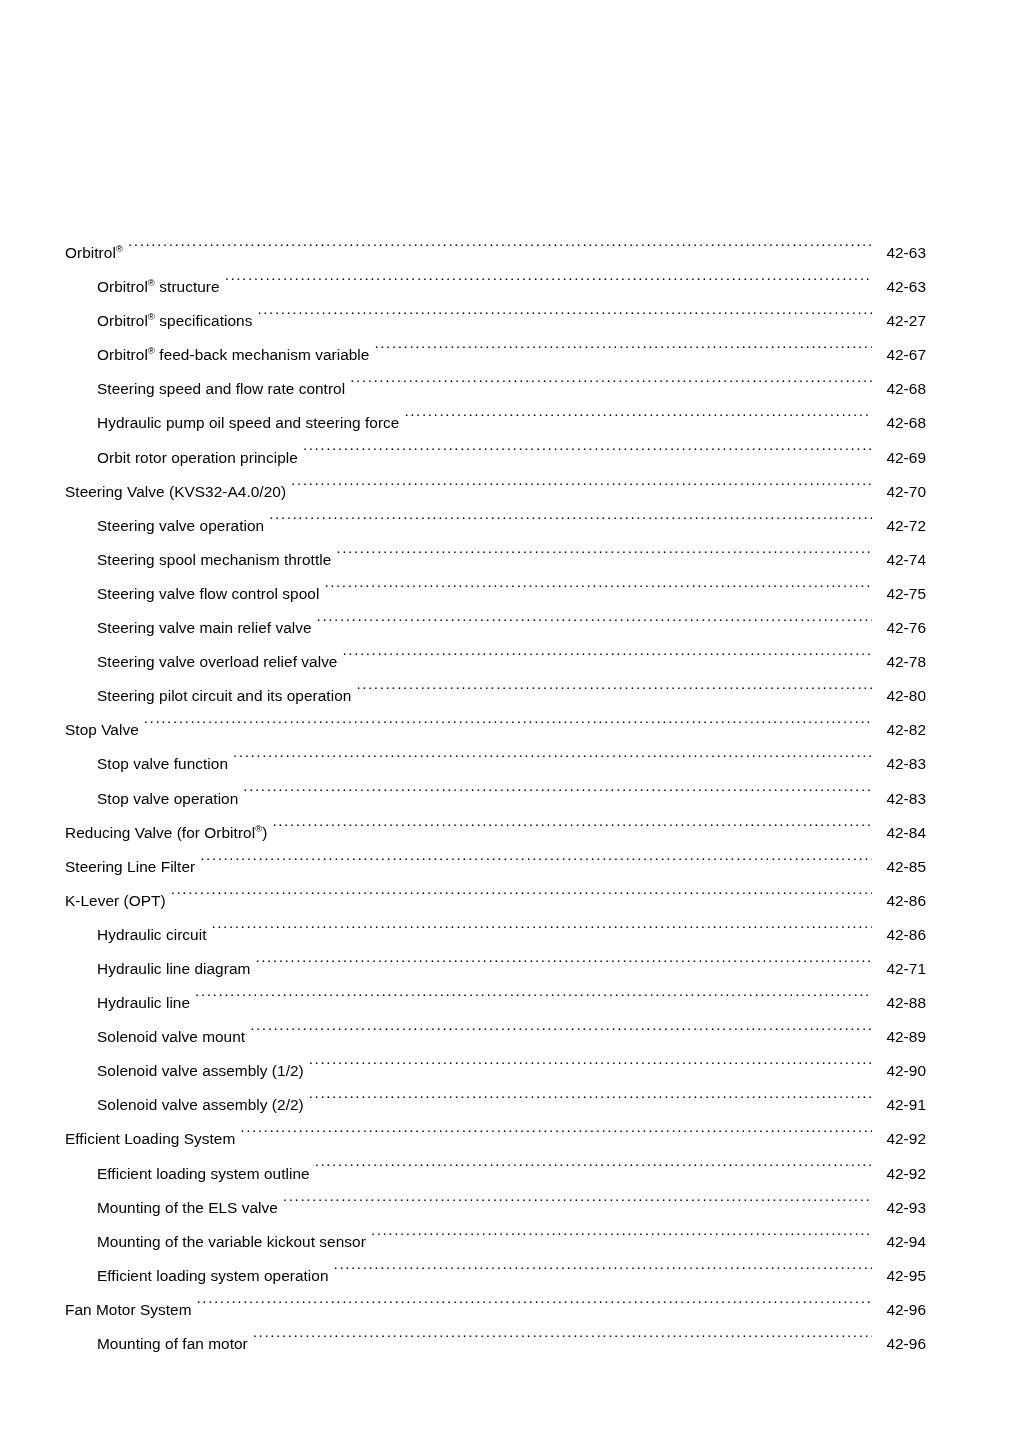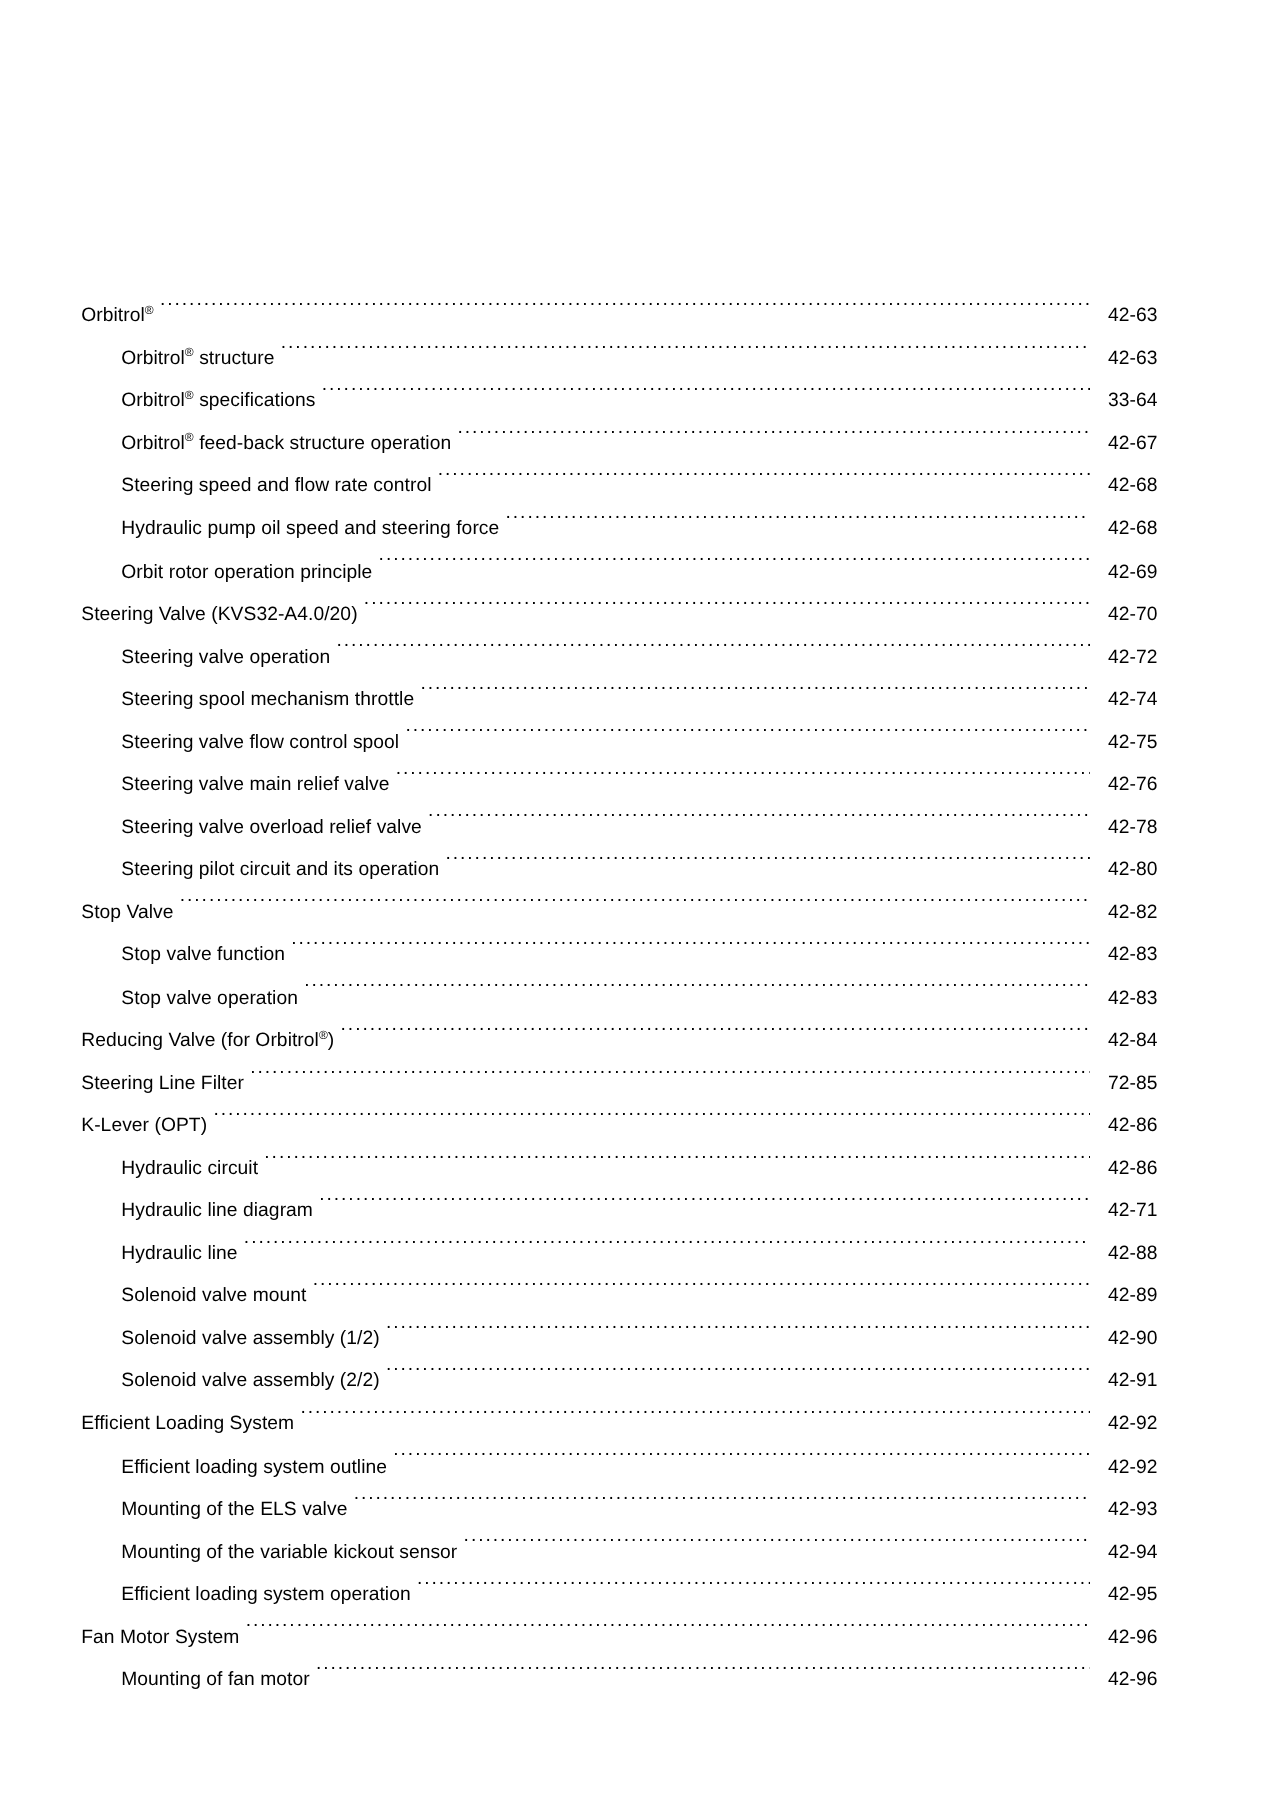--- a/index.html
+++ b/index.html
@@ -86,24 +86,24 @@
         <span class="entry-page">42-63</span>
       </div>
       <div class="toc-entry level-2">
         <span class="entry-title"><span>Orbitrol</span><sup>®</sup><span> structure</span></span>
         <span class="leader"></span>
         <span class="entry-page">42-63</span>
       </div>
       <div class="toc-entry level-2">
         <span class="entry-title"><span>Orbitrol</span><sup>®</sup><span> specifications</span></span>
         <span class="leader"></span>
-        <span class="entry-page">33-64</span>
-      </div>
-      <div class="toc-entry level-2">
-        <span class="entry-title"><span>Orbitrol</span><sup>®</sup><span> feed-back structure operation</span></span>
+        <span class="entry-page">42-27</span>
+      </div>
+      <div class="toc-entry level-2">
+        <span class="entry-title"><span>Orbitrol</span><sup>®</sup><span> feed-back mechanism variable</span></span>
         <span class="leader"></span>
         <span class="entry-page">42-67</span>
       </div>
       <div class="toc-entry level-2">
         <span class="entry-title"><span>Steering speed and flow rate control</span></span>
         <span class="leader"></span>
         <span class="entry-page">42-68</span>
       </div>
       <div class="toc-entry level-2">
         <span class="entry-title"><span>Hydraulic pump oil speed and steering force</span></span>
@@ -166,21 +166,21 @@
         <span class="entry-page">42-83</span>
       </div>
       <div class="toc-entry level-1">
         <span class="entry-title"><span>Reducing Valve (for Orbitrol</span><sup>®</sup><span>)</span></span>
         <span class="leader"></span>
         <span class="entry-page">42-84</span>
       </div>
       <div class="toc-entry level-1">
         <span class="entry-title"><span>Steering Line Filter</span></span>
         <span class="leader"></span>
-        <span class="entry-page">72-85</span>
+        <span class="entry-page">42-85</span>
       </div>
       <div class="toc-entry level-1">
         <span class="entry-title"><span>K-Lever (OPT)</span></span>
         <span class="leader"></span>
         <span class="entry-page">42-86</span>
       </div>
       <div class="toc-entry level-2">
         <span class="entry-title"><span>Hydraulic circuit</span></span>
         <span class="leader"></span>
         <span class="entry-page">42-86</span>

